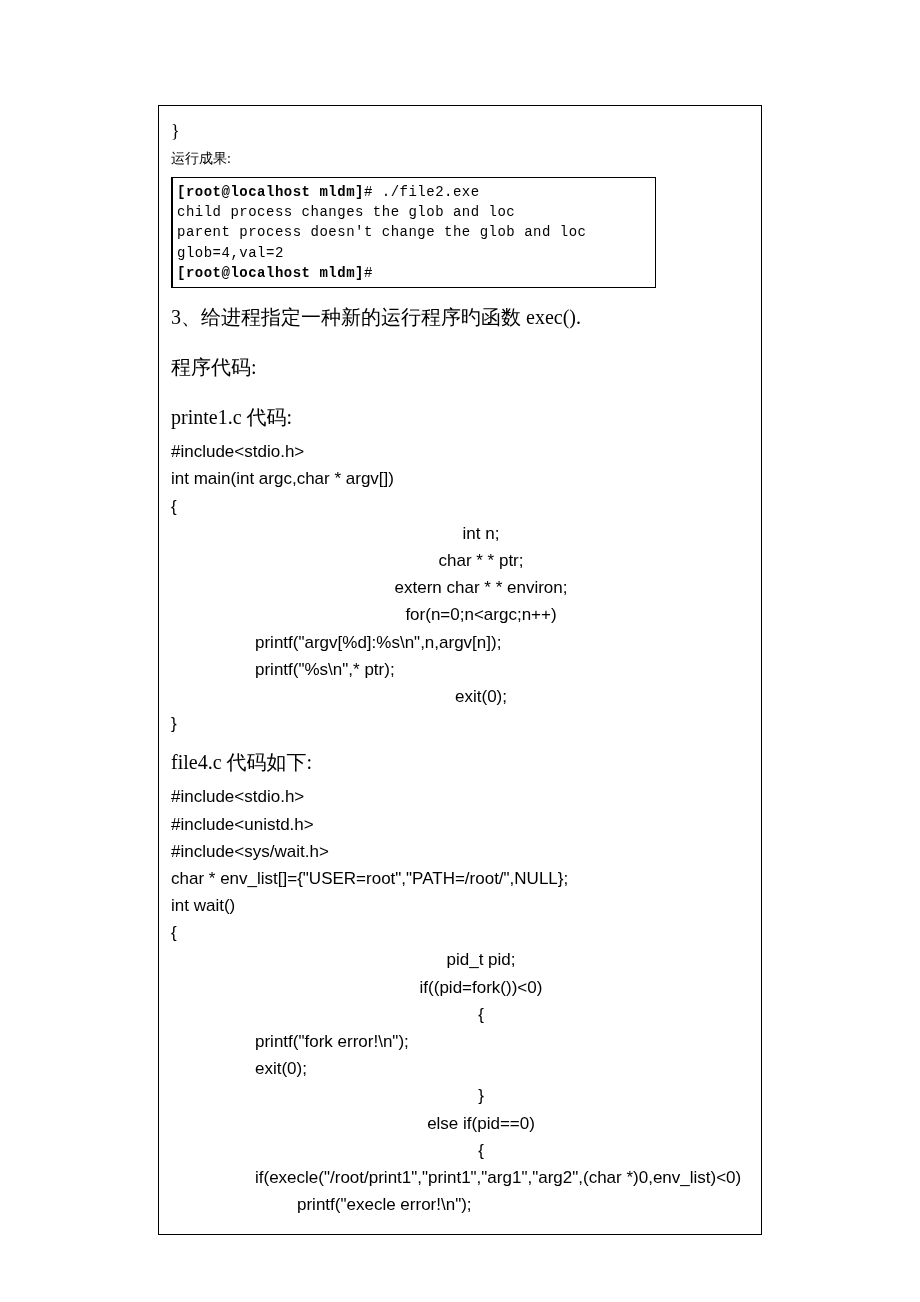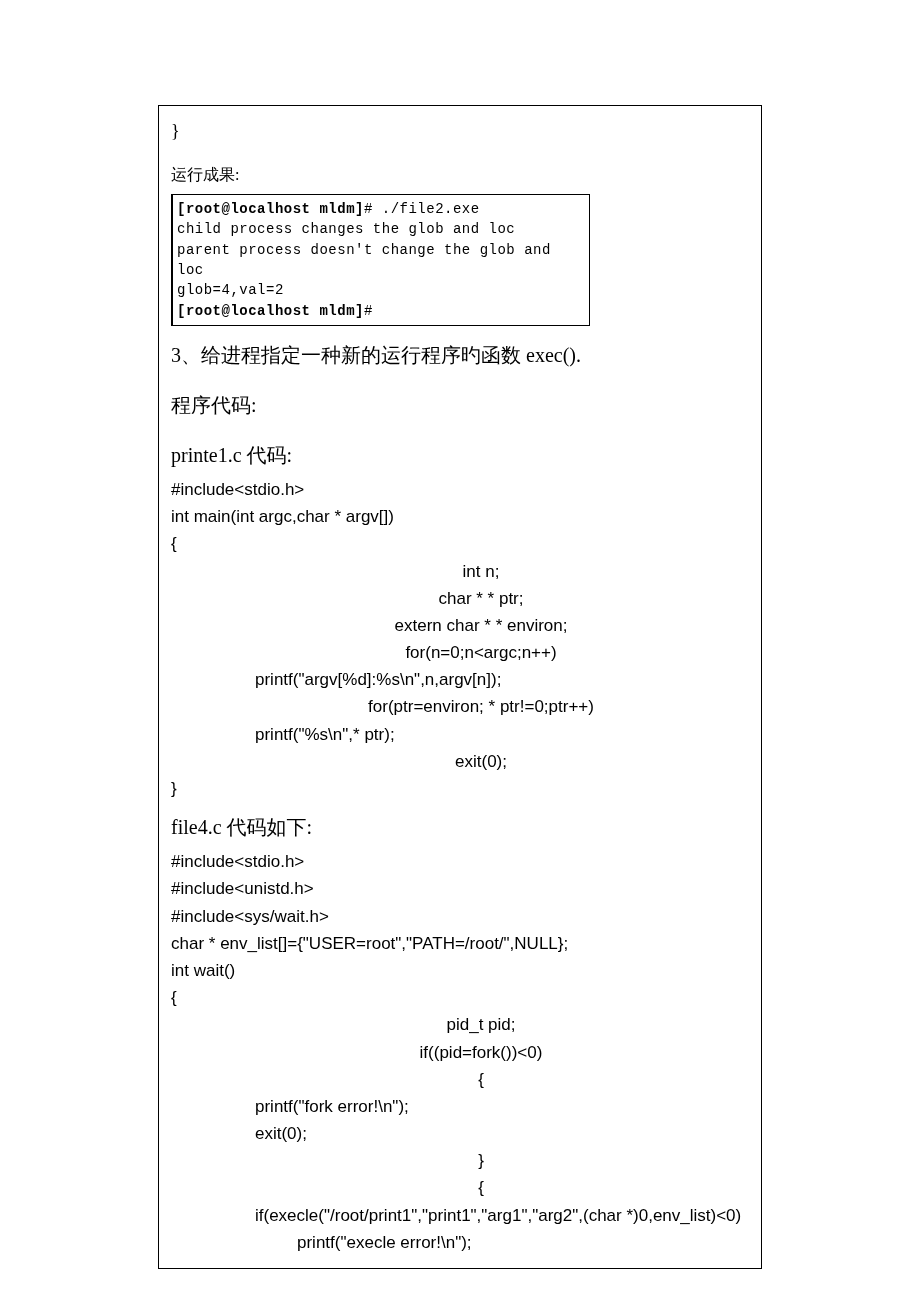--- a/index.html
+++ b/index.html
@@ -14,35 +14,35 @@
   .outer-border {
     border: 1px solid #000;
     padding: 12px 12px 12px 12px;
     min-height: 1130px;
   }
   .closing-brace {
     font-size: 18px;
     line-height: 1.5;
   }
   .heading-chinese {
-    font-size: 16px;
+    font-size: 14px;
     line-height: 1.7;
-    margin-top: 16px;
+    margin-top: 2px;
   }
   .terminal-block {
     border: 1px solid #000;
     border-left: 2px solid #000;
     border-bottom: 1px solid #000;
     margin-top: 6px;
     font-family: "Courier New", monospace;
     font-size: 14px;
     letter-spacing: 0.5px;
     padding: 4px 6px 4px 4px;
     line-height: 1.45;
-    width: 419px;
+    width: 485px;
   }
   .term-bold { font-weight: bold; }
   .section-3 {
     font-size: 20px;
     margin-top: 14px;
     line-height: 1.5;
   }
   .sub-heading {
     font-size: 20px;
     margin-top: 20px;
@@ -84,39 +84,39 @@
 
   <div class="code-block">
     <div class="code-line">#include&lt;stdio.h&gt;</div>
     <div class="code-line">int main(int argc,char * argv[])</div>
     <div class="code-line">{</div>
     <div class="code-line indent1">int n;</div>
     <div class="code-line indent1">char * * ptr;</div>
     <div class="code-line indent1">extern char * * environ;</div>
     <div class="code-line indent1">for(n=0;n&lt;argc;n++)</div>
     <div class="code-line indent2">printf("argv[%d]:%s\n",n,argv[n]);</div>
-    <div class="code-line indent1">for(ptr=environ; * ptr!=0;ptr++)</div>
     <div class="code-line indent2">printf("%s\n",* ptr);</div>
     <div class="code-line indent1">exit(0);</div>
     <div class="code-line">}</div>
   </div>
 
   <div class="sub-heading" style="margin-top:10px">file4.c 代码如下:</div>
 
   <div class="code-block">
     <div class="code-line">#include&lt;stdio.h&gt;</div>
     <div class="code-line">#include&lt;unistd.h&gt;</div>
     <div class="code-line">#include&lt;sys/wait.h&gt;</div>
     <div class="code-line">char * env_list[]={"USER=root","PATH=/root/",NULL};</div>
     <div class="code-line">int wait()</div>
     <div class="code-line">{</div>
     <div class="code-line indent1">pid_t pid;</div>
     <div class="code-line indent1">if((pid=fork())&lt;0)</div>
     <div class="code-line indent1">{</div>
     <div class="code-line indent2">printf("fork error!\n");</div>
     <div class="code-line indent2">exit(0);</div>
     <div class="code-line indent1">}</div>
+    <div class="code-line indent1">else if(pid==0)</div>
     <div class="code-line indent1">{</div>
     <div class="code-line indent2">if(execle("/root/print1","print1","arg1","arg2",(char *)0,env_list)&lt;0)</div>
     <div class="code-line indent3">printf("execle error!\n");</div>
   </div>
 
 </div>
 
 </body></html>

